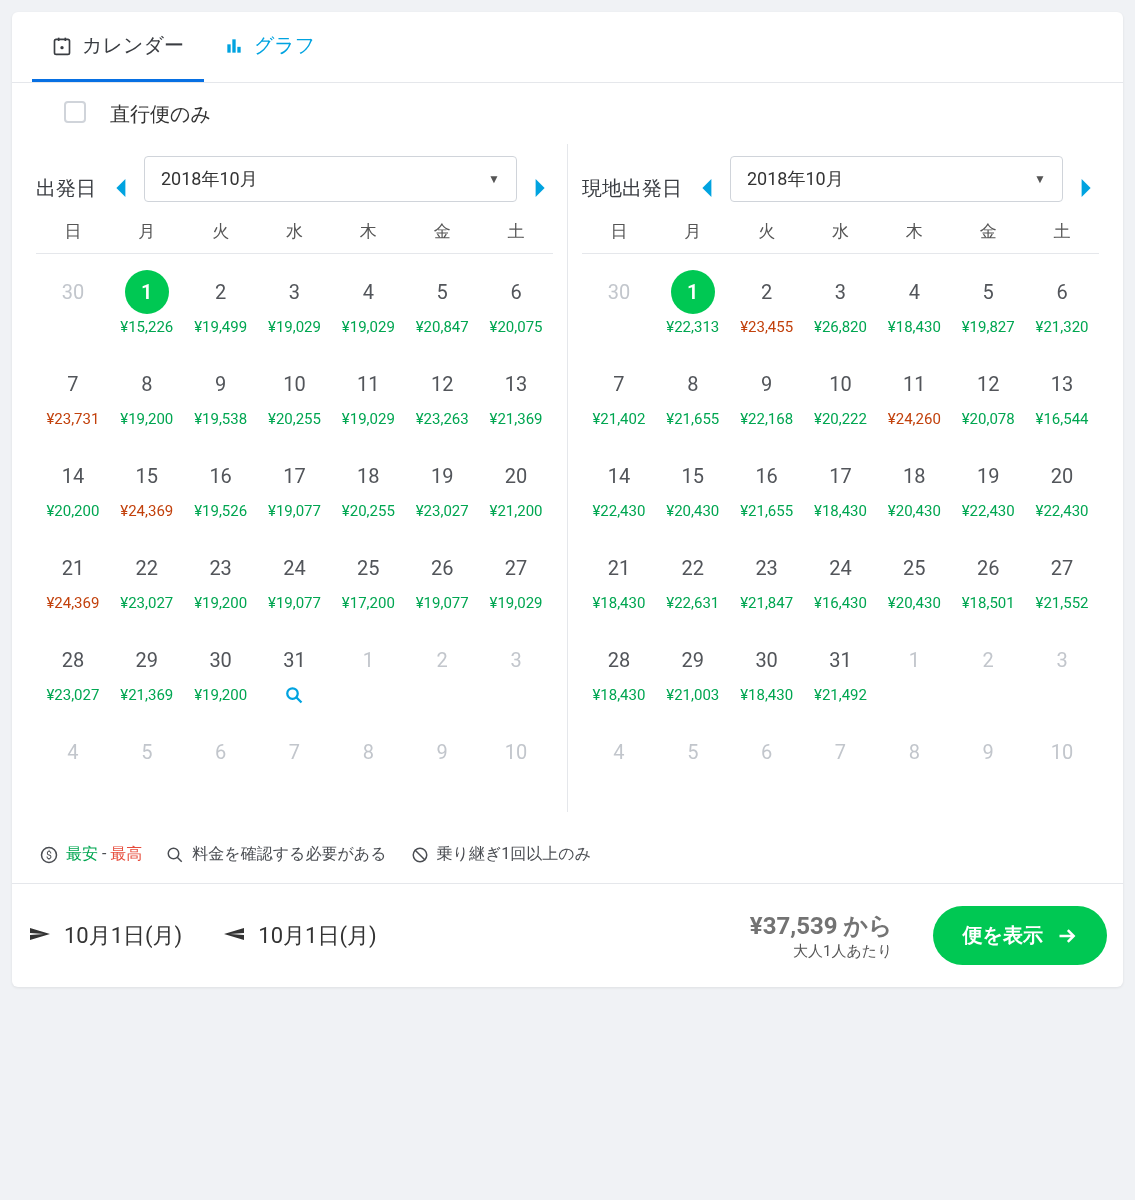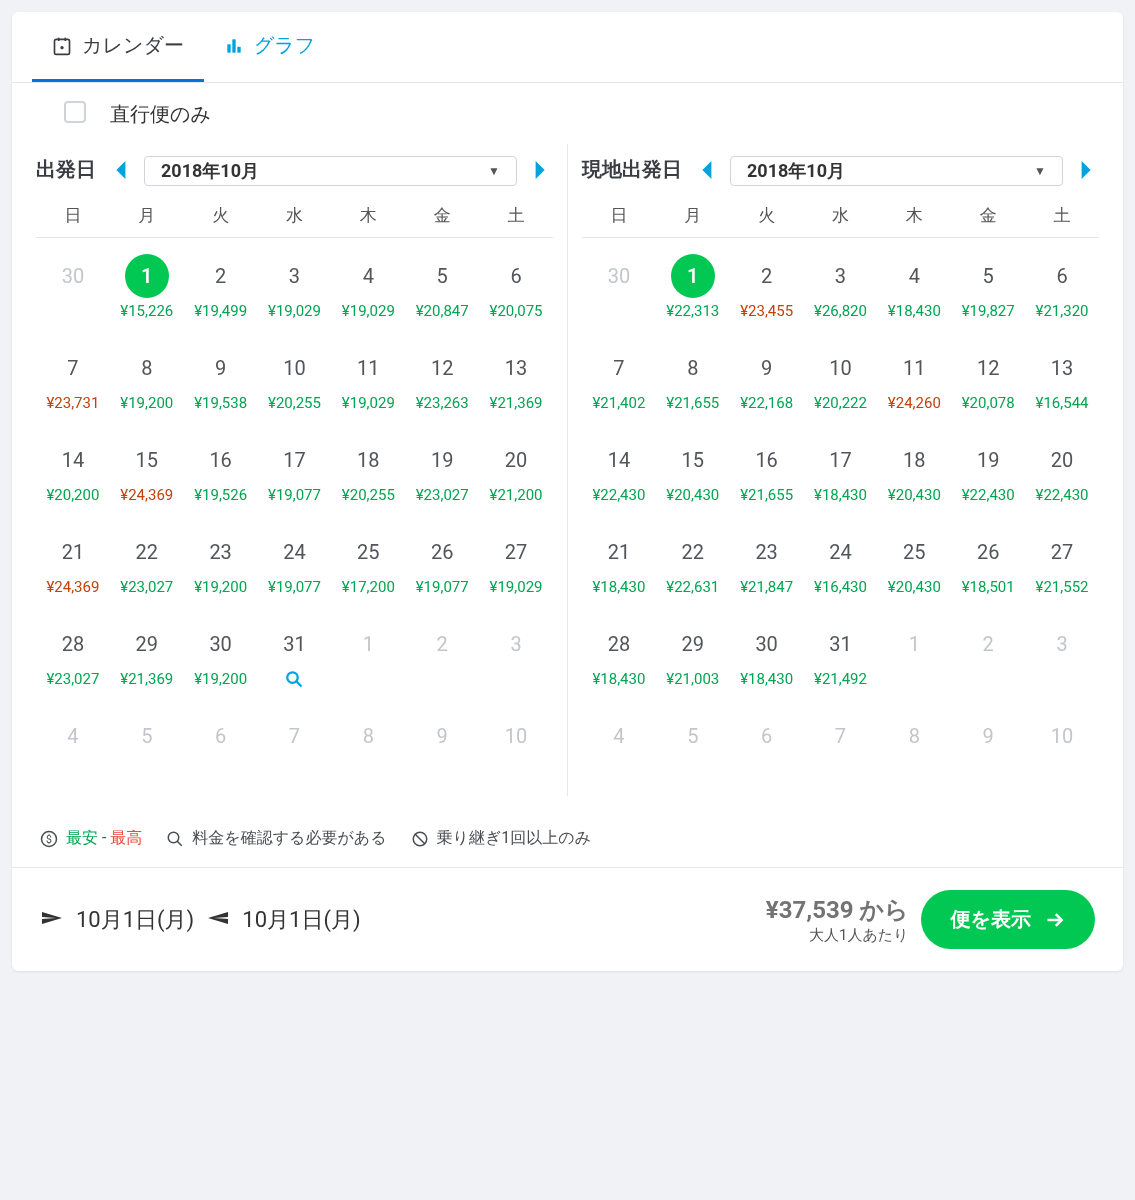--- a/index.html
+++ b/index.html
@@ -8,41 +8,41 @@
 .tabs { display: flex; border-bottom: 1px solid #e5e7eb; padding: 0 20px; }
 .tab { display: flex; align-items: center; gap: 10px; padding: 20px 20px; font-size: 20px; color: #3a3d42; cursor: pointer; border-bottom: 3px solid transparent; }
 .tab.active { border-bottom-color: #0770e3; color: #3a3d42; }
 .tab.inactive { color: #00a3e0; }
 .filters { padding: 18px 28px 8px; }
 .checkbox-row { display: flex; align-items: flex-start; gap: 24px; font-size: 20px; color: #333; padding-left: 24px; }
 .checkbox { width: 22px; height: 22px; border: 2px solid #d0d4da; border-radius: 4px; background:#fff; }
 .panels { display: flex; padding: 8px 10px 20px; }
 .panel { flex: 1; padding: 0 14px; }
 .panel:first-child { border-right: 1px solid #e5e7eb; }
-.panel-head { display: flex; align-items: flex-start; gap: 8px; margin: 12px 0 18px; font-weight: bold; }
+.panel-head { display: flex; align-items: flex-end; gap: 8px; margin: 12px 0 18px; }
 .head-label { font-size: 20px; color:#3a3d42; margin-right: 4px; }
 .arrow-btn { width: 28px; height: 28px; display:flex; align-items:center; justify-content:center; cursor:pointer; color:#00a3e0; }
-.month-select { flex:1; border:1px solid #d0d4da; border-radius:4px; height:30px; display:flex; align-items:center; justify-content:space-between; padding:0 16px; font-size:18px; color:#333; cursor:pointer; }
+.month-select { flex:1; border:1px solid #d0d4da; border-radius:4px; height:46px; display:flex; align-items:center; justify-content:space-between; padding:0 16px; font-size:18px; color:#333; cursor:pointer; }
 .caret { color:#555; font-size:12px; }
 .weekdays { display:grid; grid-template-columns: repeat(7,1fr); text-align:center; font-size:17px; color:#555; padding-bottom:10px; border-bottom:1px solid #e5e7eb; margin-bottom:6px; }
 .grid { display:grid; grid-template-columns: repeat(7,1fr); }
 .cell { text-align:center; padding:10px 2px 6px; min-height:92px; cursor:pointer; }
 .daynum { font-size:20px; color:#52555a; display:inline-flex; width:44px; height:44px; align-items:center; justify-content:center; border-radius:50%; }
 .cell.selected .daynum { background:#00c853; color:#fff; font-weight:600; }
 .cell.outside .daynum { color:#c2c6cc; }
 .cell.outside { pointer-events:none; }
 .price { font-size:15px; line-height:1.3; margin-top:4px; }
 .price.green { color:#00a651; }
 .price.orange { color:#c2410c; }
 .price.search { color:#00a3e0; font-size:18px; }
 .legend { display:flex; align-items:center; gap:24px; padding:12px 28px 18px; border-bottom:1px solid #e5e7eb; font-size:16px; color:#4a4d52; }
 .legend .lg-item { display:flex; align-items:center; gap:8px; }
 .lg-low { color:#00a651; }
 .lg-high { color:#e74c3c; }
-.footer { display:flex; align-items:center; padding:22px 28px; gap:12px; }
+.footer { display:flex; align-items:center; padding:22px 16px; gap:40px; }
 .leg { display:flex; align-items:center; gap:12px; font-size:22px; color:#333; }
 .spacer { flex:1; }
 .total-block { text-align:right; }
 .total-price { font-size:24px; font-weight:700; color:#737373; }
 .total-sub { font-size:15px; color:#555; }
 .cta { background:#00c853; color:#fff; font-size:20px; font-weight:600; border:none; border-radius:999px; padding:16px 30px; display:flex; align-items:center; gap:14px; cursor:pointer; }
 .icon-svg { width:20px; height:20px; }
 </style>
 </head>
 <body>

